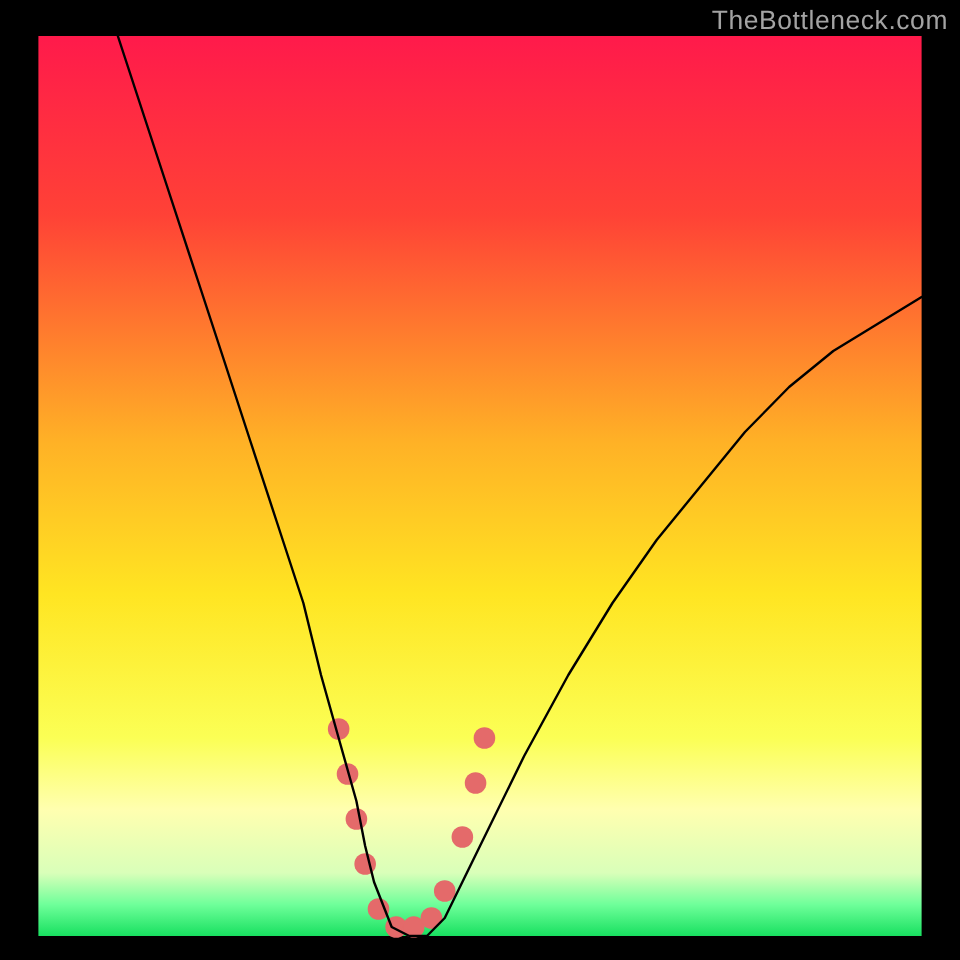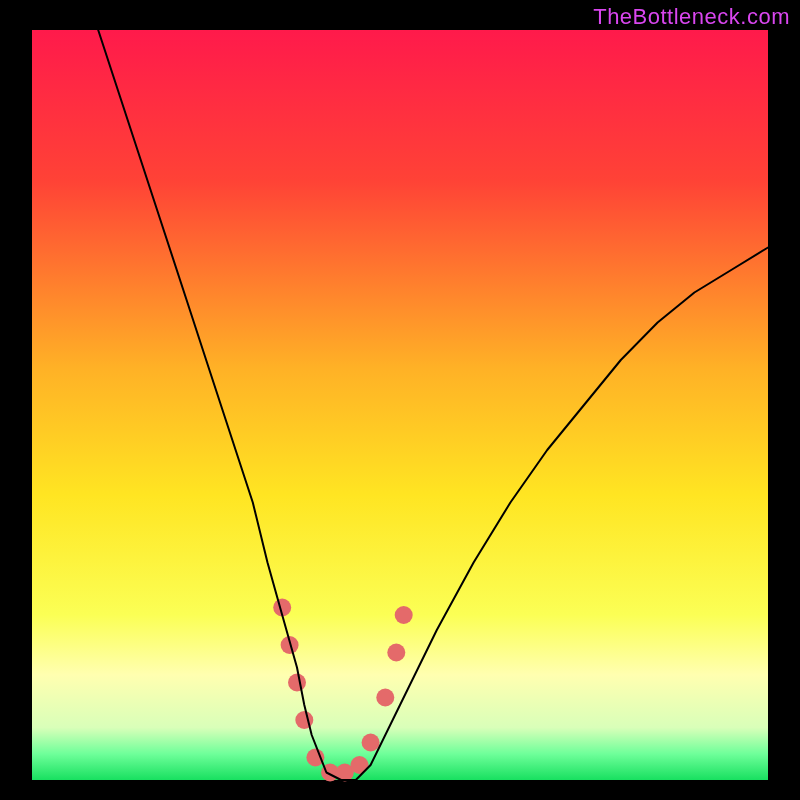--- a/index.html
+++ b/index.html
@@ -16,21 +16,21 @@
     width: 800px;
     height: 800px;
   }
   svg {
     display: block;
   }
   .watermark {
     position: absolute;
     top: 4px;
     right: 10px;
-    color: #d946ef;
+    color: #a3a3a3;
     font-size: 22px;
     letter-spacing: 0.5px;
     user-select: none;
   }
 </style>
 </head>
 <body>
 
 <div class="canvas-wrap">
   <svg id="chart-svg" width="800" height="800" viewBox="0 0 800 800">

